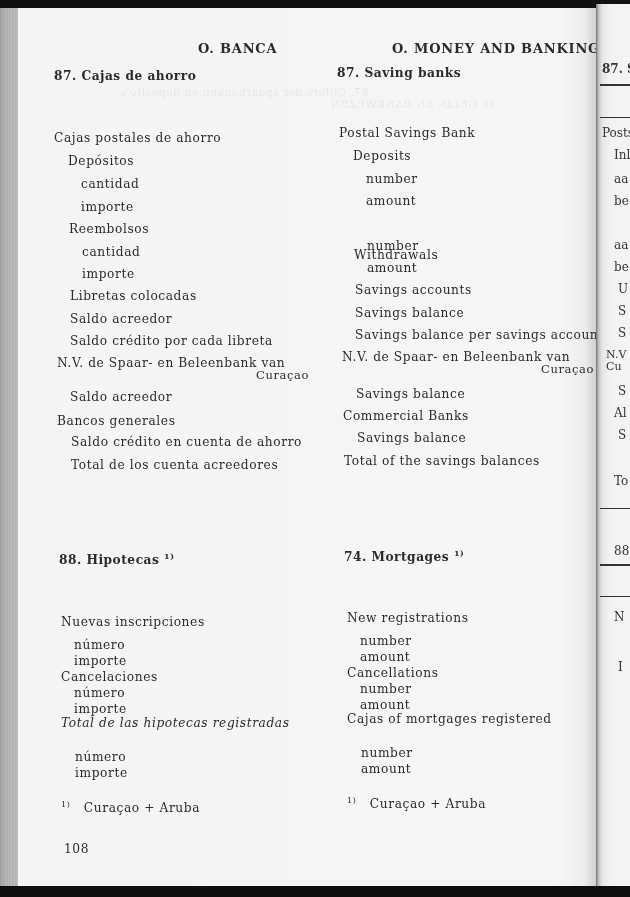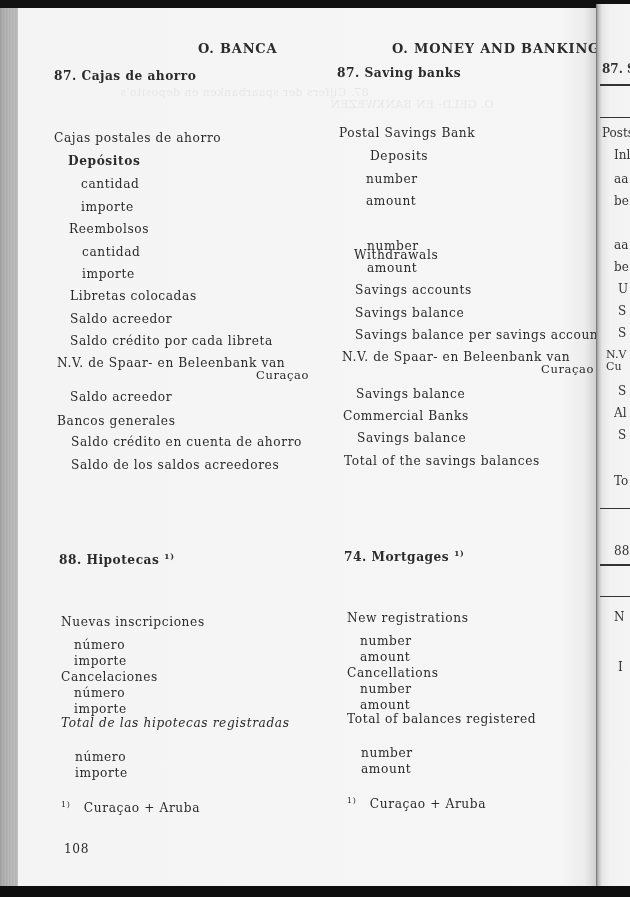--- a/index.html
+++ b/index.html
@@ -56,38 +56,38 @@
 <div class="ghost" style="left:330px; top:98px;">O. GELD- EN BANKWEZEN</div>
 <div class="ghost" style="left:120px; top:86px;">87. Cijfers der spaarbanken en deposito's</div>
 
 <div class="t hdr" style="left:198px; top:41px;">O.  BANCA</div>
 <div class="t hdr" style="left:392px; top:41px;">O.  MONEY AND BANKING</div>
 
 <div class="t b" style="left:54px; top:69px;">87.  Cajas de ahorro</div>
 <div class="t b" style="left:337px; top:66px;">87.  Saving banks</div>
 
 <div class="t" style="left:54px;  top:131px;">Cajas postales de ahorro</div>
-<div class="t" style="left:68px;  top:154px;font-weight:bold;">Depósitos</div>
+<div class="t" style="left:68px;  top:154px;">Depósitos</div>
 <div class="t" style="left:81px;  top:177px;">cantidad</div>
 <div class="t" style="left:81px;  top:200px;">importe</div>
 <div class="t" style="left:69px;  top:222px;">Reembolsos</div>
 <div class="t" style="left:82px;  top:245px;">cantidad</div>
 <div class="t" style="left:82px;  top:267px;">importe</div>
 <div class="t" style="left:70px;  top:289px;">Libretas colocadas</div>
 <div class="t" style="left:70px;  top:312px;">Saldo acreedor</div>
 <div class="t" style="left:70px;  top:334px;">Saldo crédito por cada libreta</div>
 <div class="t" style="left:57px;  top:356px;">N.V. de Spaar- en Beleenbank van</div>
 <div class="t" style="left:256px; top:368px; font-size:11.5px;">Curaçao</div>
 <div class="t" style="left:70px;  top:390px;">Saldo acreedor</div>
 <div class="t" style="left:57px;  top:414px;">Bancos generales</div>
 <div class="t" style="left:71px;  top:435px;">Saldo crédito en cuenta de ahorro</div>
-<div class="t" style="left:71px;  top:458px;">Saldo de los saldos acreedores</div>
+<div class="t" style="left:71px;  top:458px;">Total de los cuenta acreedores</div>
 
 <div class="t" style="left:339px; top:126px;">Postal Savings Bank</div>
-<div class="t" style="left:370px; top:149px;text-align:center;">Deposits</div>
+<div class="t" style="left:353px; top:149px;text-align:center;">Deposits</div>
 <div class="t" style="left:366px; top:172px;">number</div>
 <div class="t" style="left:366px; top:194px;">amount</div>
 <div class="t" style="left:354px; top:216px;margin-top:32px;">Withdrawals</div>
 <div class="t" style="left:367px; top:239px;">number</div>
 <div class="t" style="left:367px; top:261px;">amount</div>
 <div class="t" style="left:355px; top:283px;">Savings accounts</div>
 <div class="t" style="left:355px; top:306px;">Savings balance</div>
 <div class="t" style="left:355px; top:328px;">Savings balance per savings account</div>
 <div class="t" style="left:342px; top:350px;">N.V. de Spaar- en Beleenbank van</div>
 <div class="t" style="left:541px; top:362px; font-size:11.5px;">Curaçao</div>
@@ -108,21 +108,21 @@
 <div class="t" style="left:61px; top:716px;font-style:italic;">Total de las hipotecas registradas</div>
 <div class="t" style="left:75px; top:750px;">número</div>
 <div class="t" style="left:75px; top:766px;">importe</div>
 
 <div class="t" style="left:347px; top:611px;">New registrations</div>
 <div class="t" style="left:360px; top:634px;">number</div>
 <div class="t" style="left:360px; top:650px;">amount</div>
 <div class="t" style="left:347px; top:666px;">Cancellations</div>
 <div class="t" style="left:360px; top:682px;">number</div>
 <div class="t" style="left:360px; top:698px;">amount</div>
-<div class="t" style="left:347px; top:712px;">Total of balances registered</div>
+<div class="t" style="left:347px; top:712px;">Cajas of mortgages registered</div>
 <div class="t" style="left:361px; top:746px;">number</div>
 <div class="t" style="left:361px; top:762px;">amount</div>
 
 <div class="t" style="left:61px; top:800px;"><sup>1)</sup>&nbsp;&nbsp; <span>Curaçao  +  Aruba</span></div>
 <div class="t" style="left:347px; top:796px;"><sup>1)</sup>&nbsp;&nbsp; <span>Curaçao  +  Aruba</span></div>
 
 <div class="t" style="left:64px; top:842px;">108</div>
 
 <div class="next-page">
   <div class="frag" style="top:58px; font-weight:bold;">87. S</div>

